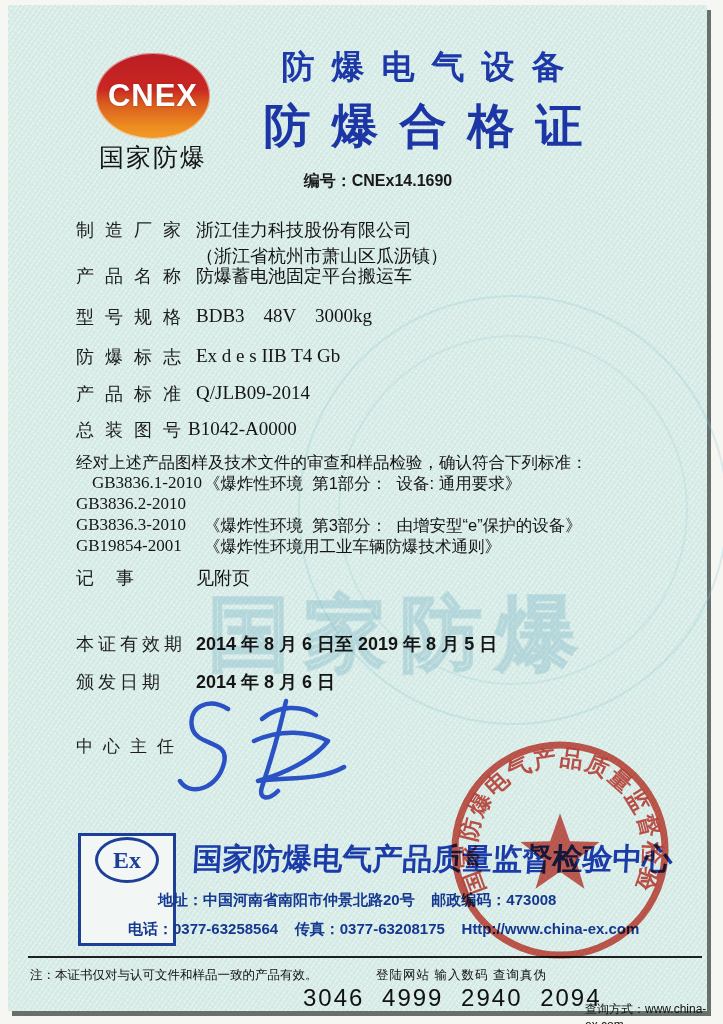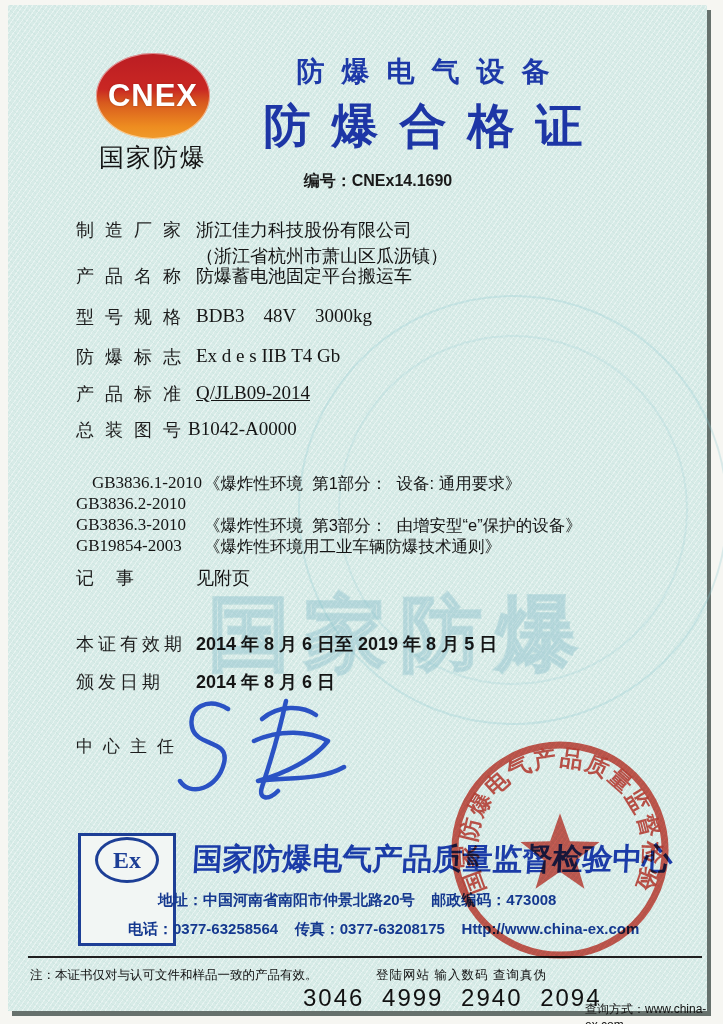--- a/index.html
+++ b/index.html
@@ -35,22 +35,22 @@
     display:flex; align-items:center; justify-content:center; z-index:2;
     box-shadow:0 0 0 1px rgba(255,255,255,0.5) inset;
   }
   .logo-oval span {
     color:#fff; font-size:31px; font-weight:bold; letter-spacing:1px;
     text-shadow:0 0 2px rgba(120,30,10,0.6);
   }
   .logo-caption { left:84px; top:136px; width:122px; text-align:center;
     font-size:25px; color:#141414; letter-spacing:2px; z-index:2; }
   .hdr-subtitle {
-    left:160px; top:48px; width:510px; text-align:center;
-    font-size:28px; font-weight:bold; color:#1d39a8; letter-spacing:17px; text-indent:17px; z-index:2;
+    left:160px; top:40px; width:510px; text-align:center;
+    font-size:33px; font-weight:bold; color:#1d39a8; letter-spacing:17px; text-indent:17px; z-index:2;
   }
   .hdr-title {
     left:150px; top:90px; width:530px; text-align:center;
     font-size:47px; font-weight:bold; color:#1d36a6; letter-spacing:21px; text-indent:21px; z-index:2;
   }
   .cert-no { left:130px; top:166px; width:480px; text-align:center;
     font-size:16px; font-weight:bold; color:#191919; z-index:2; }
 
   
   .lbl { font-size:18px; letter-spacing:11px; color:#1d1d1d; white-space:nowrap; z-index:2; }
@@ -120,35 +120,36 @@
     <div class="abs lbl" style="left:68px; top:259px;">产品名称</div>
     <div class="abs val" style="left:188px; top:259px;">防爆蓄电池固定平台搬运车</div>
 
     <div class="abs lbl" style="left:68px; top:300px;">型号规格</div>
     <div class="abs val val-latin" style="left:188px; top:300px;">BDB3    48V    3000kg</div>
 
     <div class="abs lbl" style="left:68px; top:340px;">防爆标志</div>
     <div class="abs val val-latin" style="left:188px; top:340px;">Ex d e s IIB T4 Gb</div>
 
     <div class="abs lbl" style="left:68px; top:377px;">产品标准</div>
-    <div class="abs val val-latin" style="left:188px; top:377px;text-decoration:underline;">Q/JLB09-2014</div>
+    <div class="abs val val-latin" style="left:188px; top:377px;">Q/JLB09-2014</div>
 
     <div class="abs lbl" style="left:68px; top:413px;">总装图号</div>
     <div class="abs val val-latin" style="left:180px; top:413px;">B1042-A0000</div>
 
+    <div class="abs std-intro">经对上述产品图样及技术文件的审查和样品检验，确认符合下列标准：</div>
 
     <div class="abs std-code" style="left:84px; top:468px;">GB3836.1-2010</div>
     <div class="abs std-name" style="left:196px; top:468px;">《爆炸性环境  第1部分：  设备: 通用要求》</div>
 
     <div class="abs std-code" style="left:68px; top:489px;">GB3836.2-2010</div>
 
     <div class="abs std-code" style="left:68px; top:510px;">GB3836.3-2010</div>
     <div class="abs std-name" style="left:196px; top:510px;">《爆炸性环境  第3部分：  由增安型“e”保护的设备》</div>
 
-    <div class="abs std-code" style="left:68px; top:531px;">GB19854-2003</div>
+    <div class="abs std-code" style="left:68px; top:531px;">GB19854-2001</div>
     <div class="abs std-name" style="left:196px; top:531px;">《爆炸性环境用工业车辆防爆技术通则》</div>
 
     <div class="abs lbl" style="left:68px; top:561px; letter-spacing:2px;">记　事</div>
     <div class="abs val" style="left:188px; top:561px;">见附页</div>
 
     <div class="abs lbl" style="left:68px; top:627px; letter-spacing:4px;">本证有效期</div>
     <div class="abs val" style="left:188px; top:627px; font-weight:bold;">2014 年 8 月 6 日至 2019 年 8 月 5 日</div>
 
     <div class="abs lbl" style="left:68px; top:665px; letter-spacing:4px;">颁发日期</div>
     <div class="abs val" style="left:188px; top:665px; font-weight:bold;">2014 年 8 月 6 日</div>

